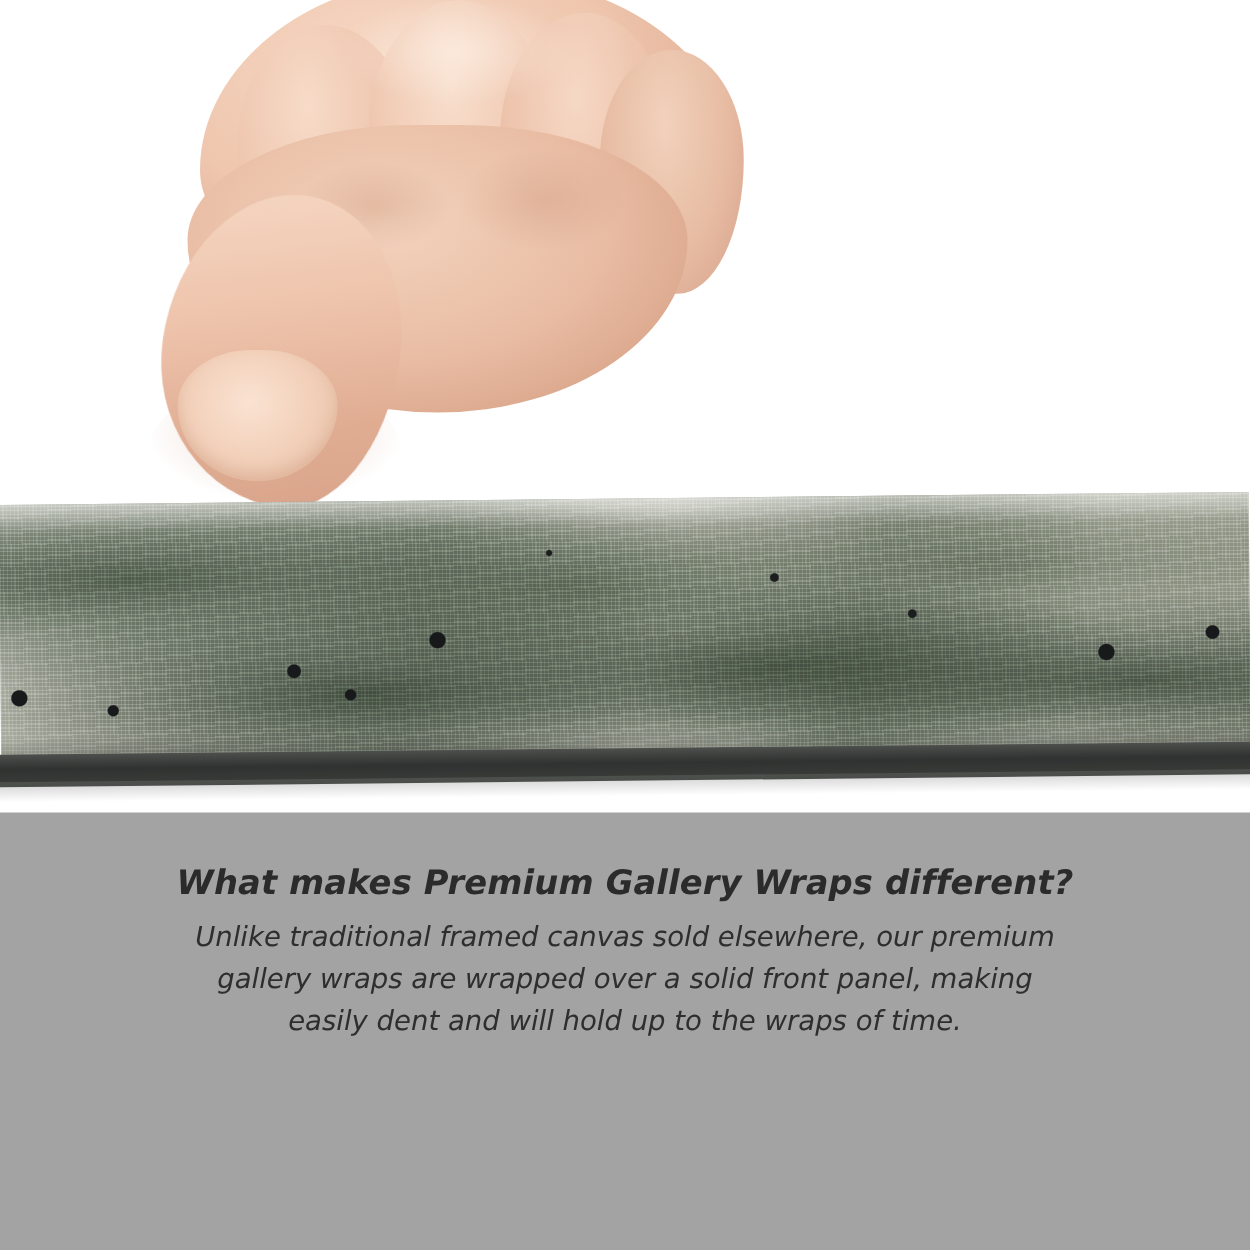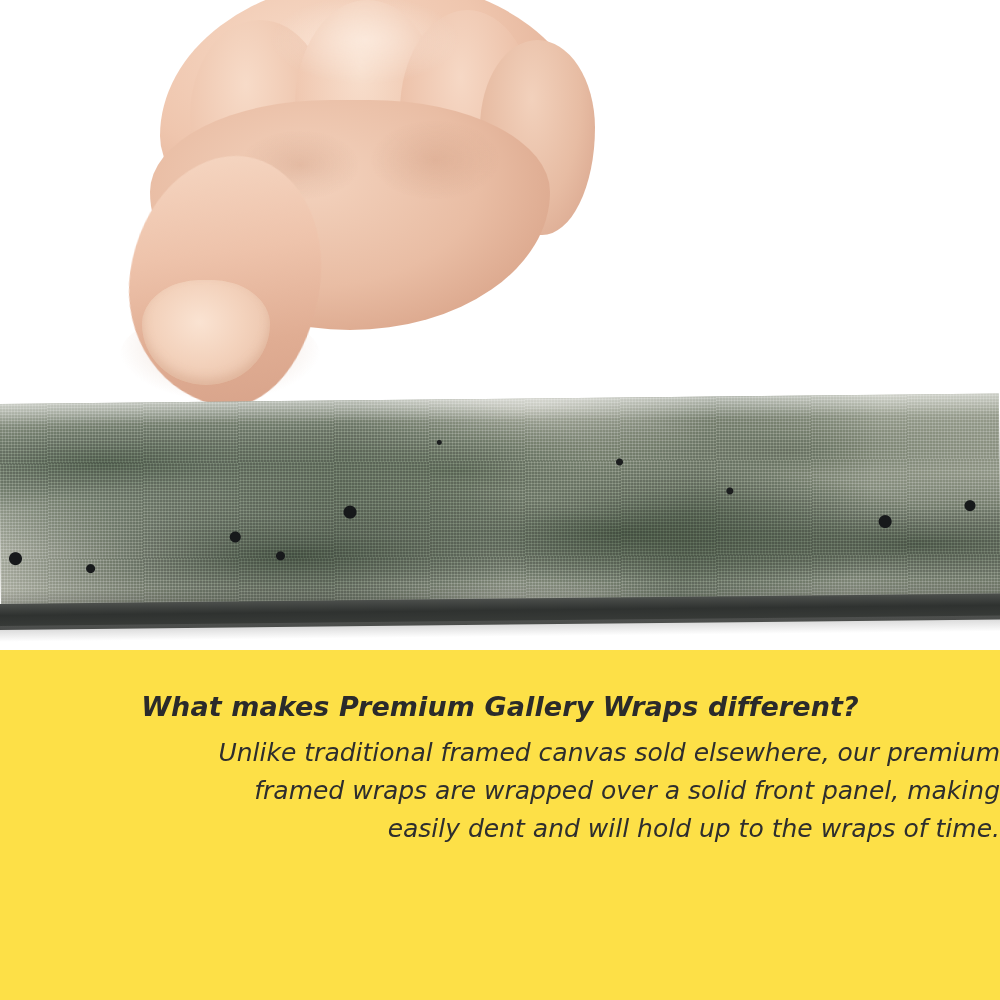--- a/index.html
+++ b/index.html
@@ -4,21 +4,21 @@
 <style>
   html, body {
     margin: 0;
     padding: 0;
     background: #ffffff;
   }
   .page {
     position: relative;
     width: 1000px;
     height: 1000px;
-    background: #fde047;
+    background: #a3a3a3;
     overflow: hidden;
     font-family: "Liberation Sans", sans-serif;
   }
 
   
   .photo-region {
     position: absolute;
     left: 0;
     top: 0;
     width: 1000px;
@@ -235,27 +235,26 @@
   }
   .caption-heading {
     font-size: 27px;
     font-style: italic;
     font-weight: 700;
     letter-spacing: 0.1px;
     margin: 0 0 10px 0;
     line-height: 1.25;
   }
   .caption-body {
-    font-size: 25px;
+    font-size: 22px;
     font-style: italic;
     font-weight: 400;
     line-height: 1.52;
     margin: 0;
     color: #2e2e2e;
-    text-align: right;
   }
   .caption-body .line {
     display: block;
   }
 </style>
 </head>
 <body>
 
 <div class="page">
 
@@ -285,18 +284,18 @@
     </div>
 
     <div class="panel-edge"></div>
     <div class="panel-shadow"></div>
   </div>
 
   <div class="caption">
     <p class="caption-heading">What makes Premium Gallery Wraps different?</p>
     <p class="caption-body">
       <span class="line">Unlike traditional framed canvas sold elsewhere, our premium</span>
-      <span class="line">framed wraps are wrapped over a solid front panel, making</span>
+      <span class="line">gallery wraps are wrapped over a solid front panel, making</span>
       <span class="line">easily dent and will hold up to the wraps of time.</span>
     </p>
   </div>
 
 </div>
 
 </body></html>

